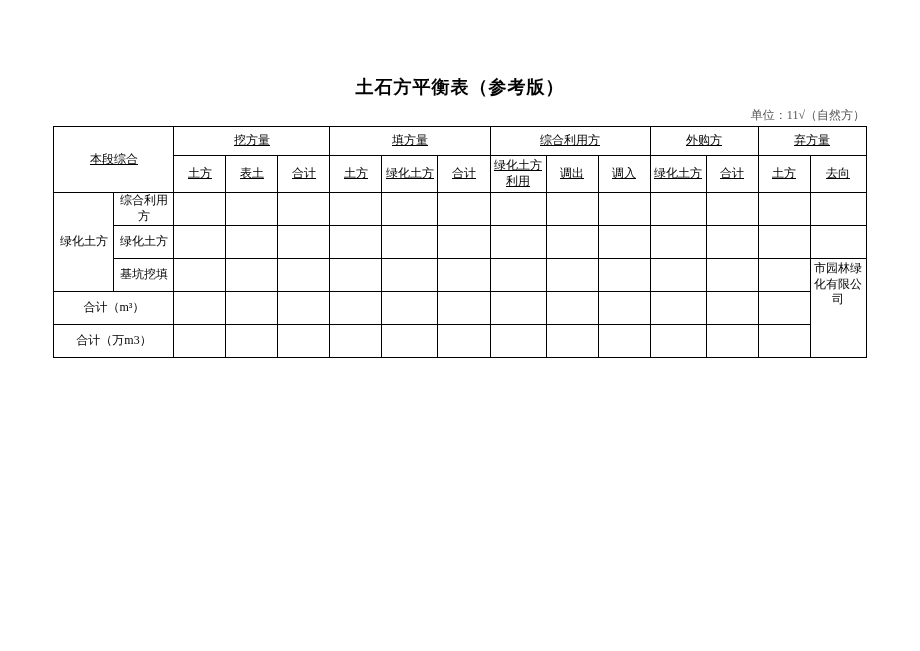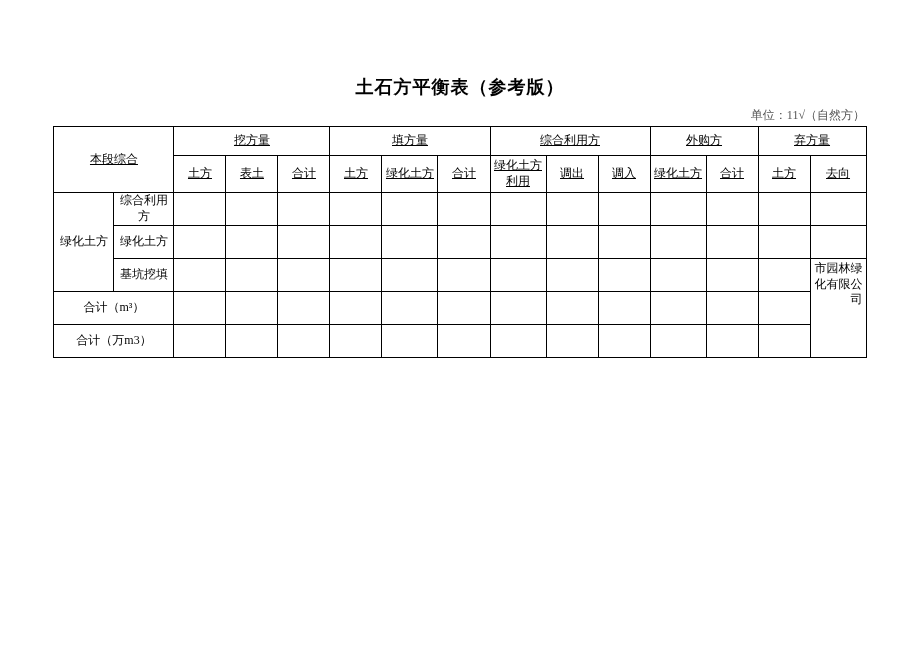--- a/index.html
+++ b/index.html
@@ -144,21 +144,21 @@
       <td></td>
       <td></td>
       <td></td>
       <td></td>
       <td></td>
       <td></td>
       <td></td>
       <td></td>
       <td></td>
       <td></td>
-      <td rowspan="3" style="text-align:right;padding:2px 3px;vertical-align:top">市园林绿化有限公司</td>
+      <td rowspan="3" style="text-align:center;padding:2px 3px;vertical-align:top">市园林绿化有限公司</td>
     </tr>
     <tr>
       <td colspan="2">合计（m³）</td>
       <td></td>
       <td></td>
       <td></td>
       <td></td>
       <td></td>
       <td></td>
       <td></td>

